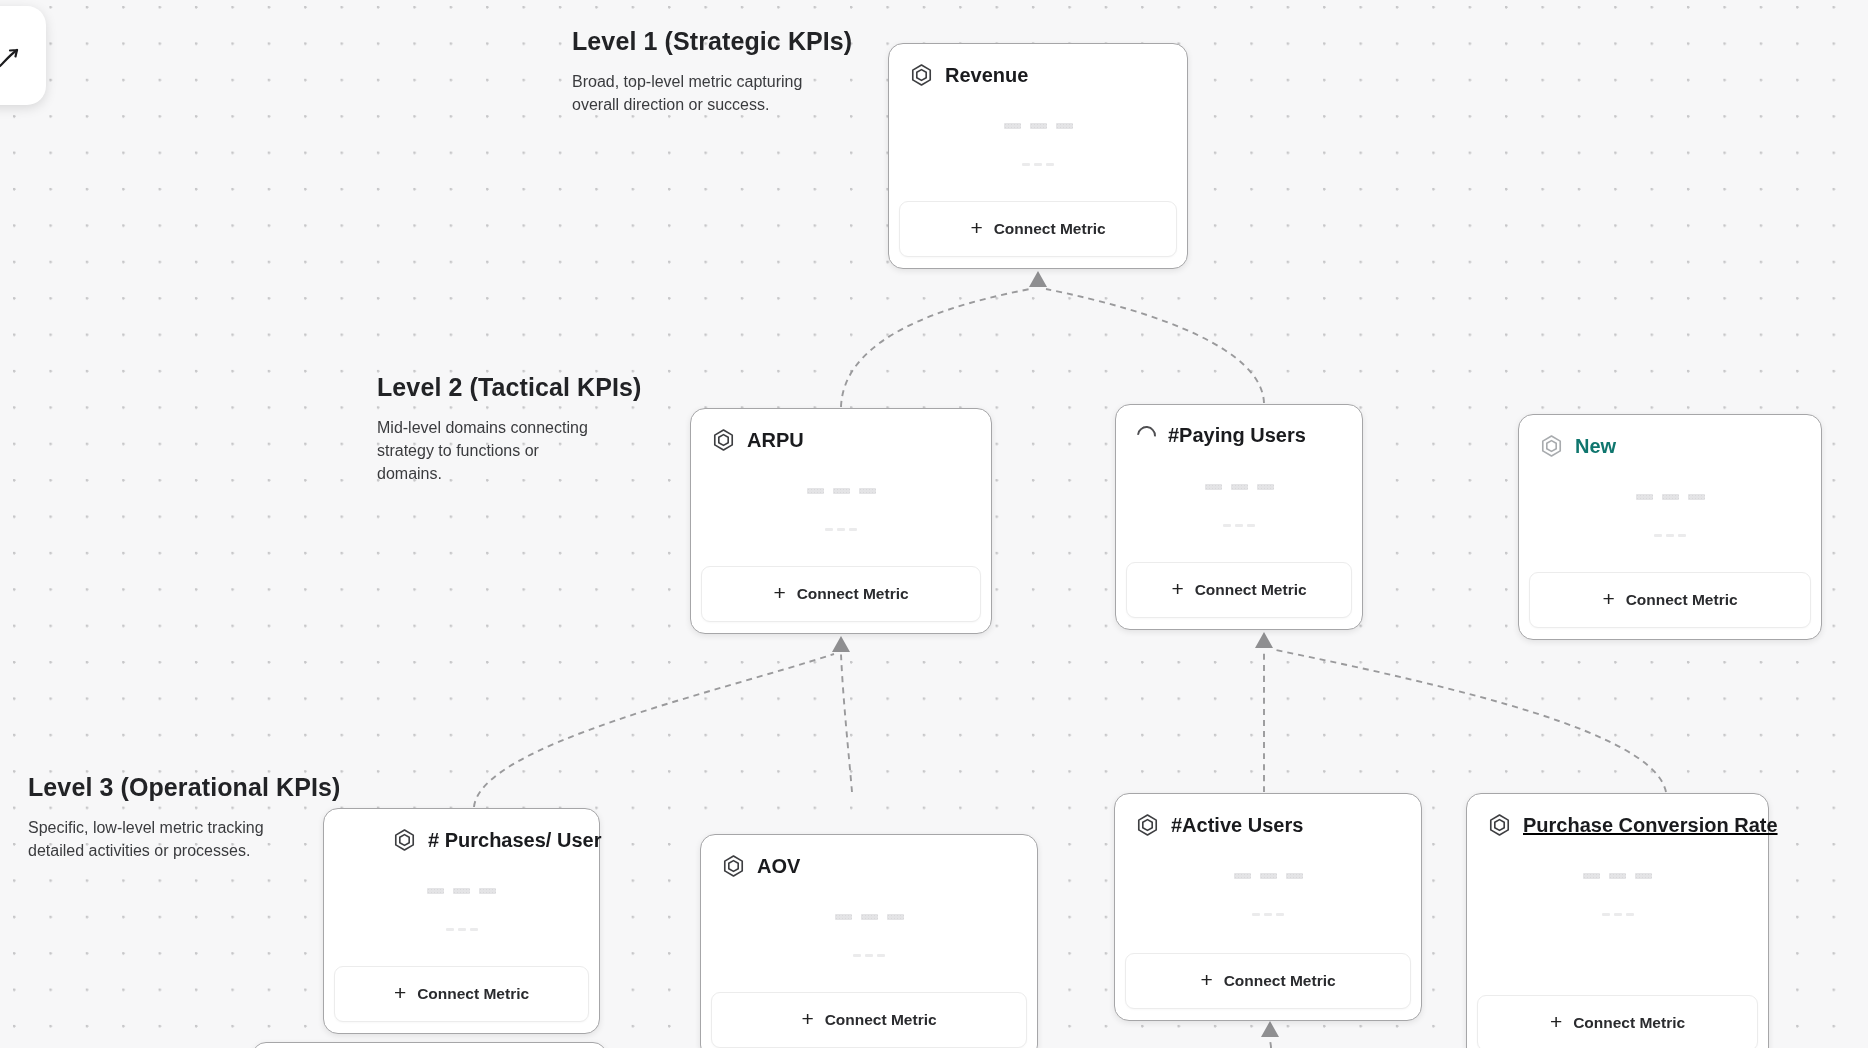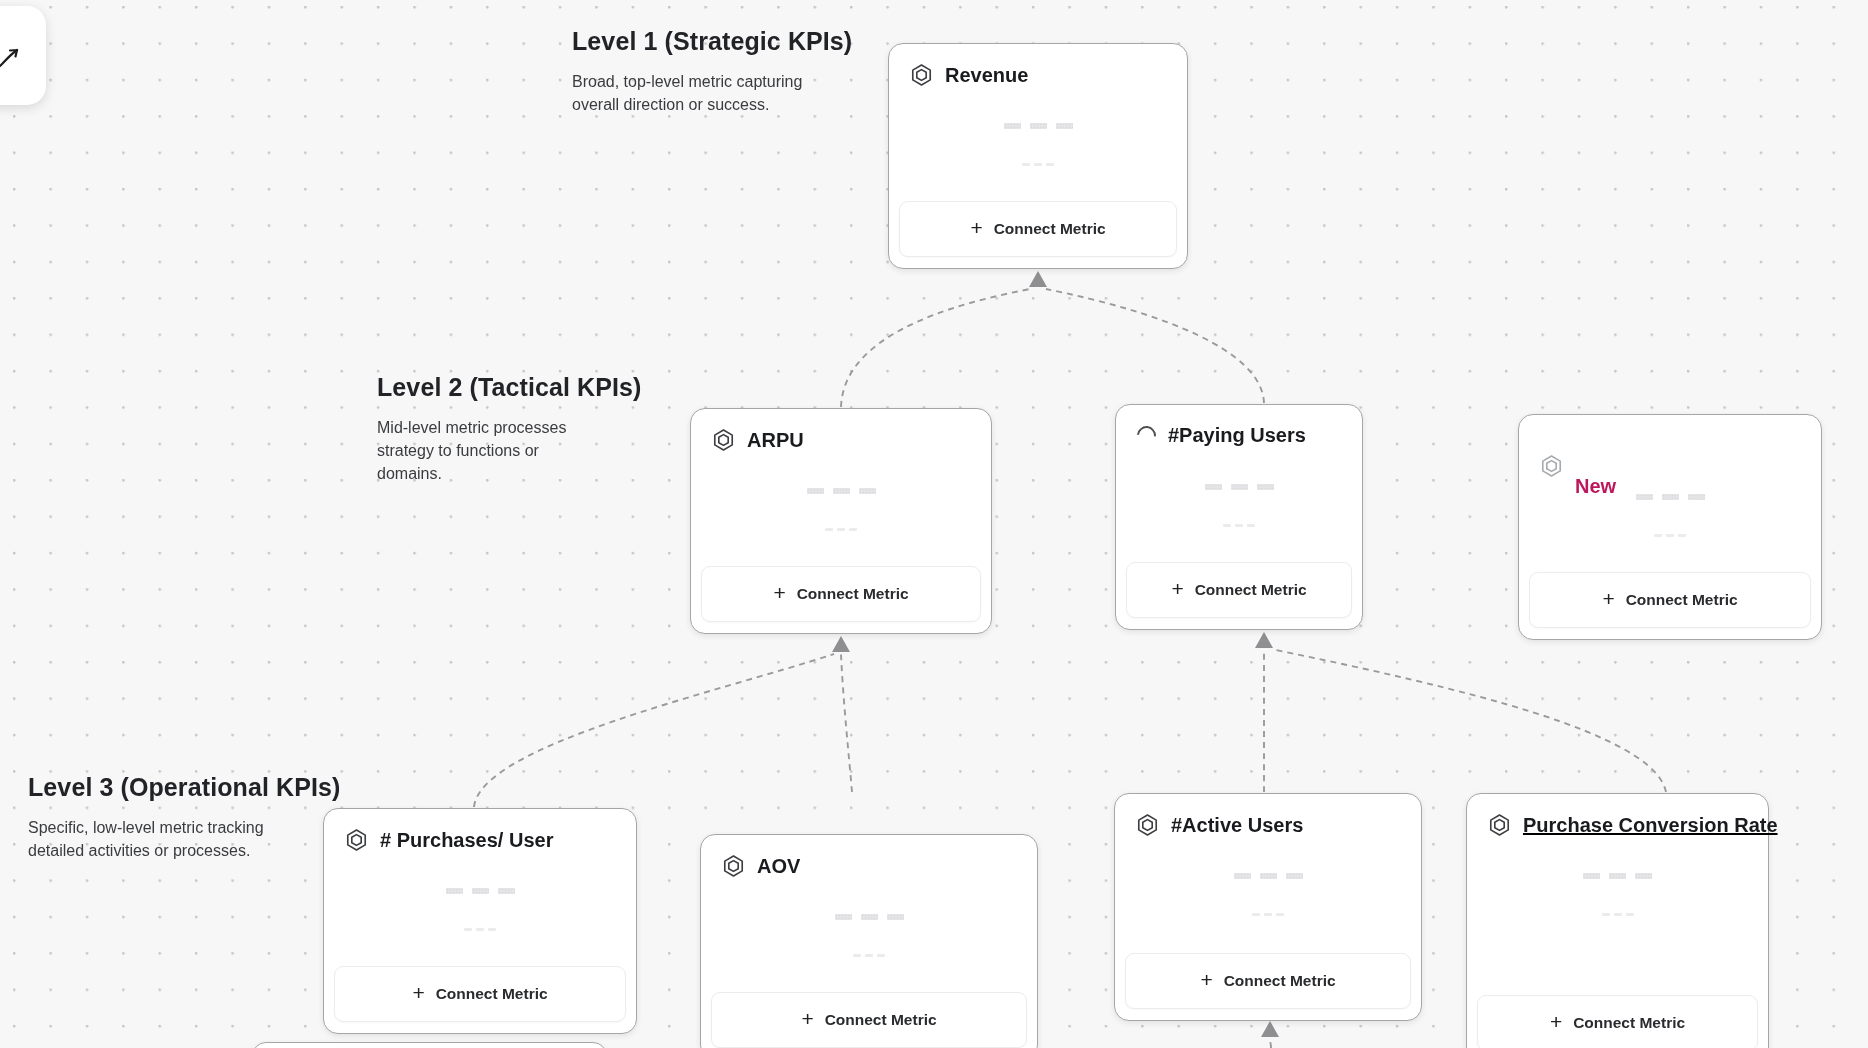--- a/index.html
+++ b/index.html
@@ -56,37 +56,37 @@
   .connect-btn{
     position:absolute;left:10px;right:10px;bottom:11px;height:56px;
     background:#fff;border:1px solid #ececec;border-radius:9px;
     display:flex;align-items:center;justify-content:center;gap:11px;
     font-family:inherit;font-size:15.5px;font-weight:700;color:#2a2b2e;
     cursor:pointer;box-shadow:0 1px 2px rgba(0,0,0,.03);
   }
   .plus-glyph{font-size:21px;font-weight:400;color:#222;line-height:0;position:relative;top:-1px;}
 
   
-  .card.is-new .card-title{color:#be185d;margin-top:41px;}
+  .card.is-new .card-title{color:#0f766e;}
   .card.is-new .hex-stroke{stroke:#a8abae;}
 
   .spinner-icon{
     width:19px;height:19px;border-radius:50%;
     border:2.4px solid #4f4f52;
     border-bottom-color:transparent;border-left-color:transparent;
     transform:rotate(-40deg);
     box-sizing:border-box;
   }
 
   
   #card-revenue       {left:888px; top:43px;  width:300px;height:226px;}
   #card-arpu          {left:690px; top:408px; width:302px;height:226px;}
   #card-paying-users  {left:1115px;top:404px; width:248px;height:226px;}
   #card-new           {left:1518px;top:414px; width:304px;height:226px;}
-  #card-purchases-user{left:323px; top:808px; width:314px;height:226px;}
+  #card-purchases-user{left:323px; top:808px; width:277px;height:226px;padding-left:48px;}
   #card-aov           {left:700px; top:834px; width:338px;height:226px;}
   #card-active-users  {left:1114px;top:793px; width:308px;height:228px;}
   #card-pcr           {left:1466px;top:793px; width:303px;height:270px;text-decoration:underline;}
   #card-partial       {left:252px; top:1042px;width:355px;height:40px;border-radius:14px 14px 0 0;}
 
   
   .toolbar-btn{
     position:absolute;left:-26px;top:6px;width:72px;height:99px;z-index:10;
     background:#fff;border:none;border-radius:19px;
     box-shadow:0 3px 12px rgba(0,0,0,.13);
@@ -116,21 +116,21 @@
       <polygon points="1270,1021 1261,1037 1279,1037"></polygon>
     </g>
   </svg>
 
   <div class="section" id="section-level1">
     <h2>Level 1 (Strategic KPIs)</h2>
     <p>Broad, top-level metric capturing overall direction or success.</p>
   </div>
   <div class="section" id="section-level2">
     <h2>Level 2 (Tactical KPIs)</h2>
-    <p>Mid-level metric processes strategy to functions or domains.</p>
+    <p>Mid-level domains connecting strategy to functions or domains.</p>
   </div>
   <div class="section" id="section-level3">
     <h2>Level 3 (Operational KPIs)</h2>
     <p>Specific, low-level metric tracking detailed activities or processes.</p>
   </div>
 
   <div class="card" id="card-revenue">
     <div class="card-header">
       <span class="hex-icon">
         <svg width="23" height="24" viewBox="0 0 24 24">

